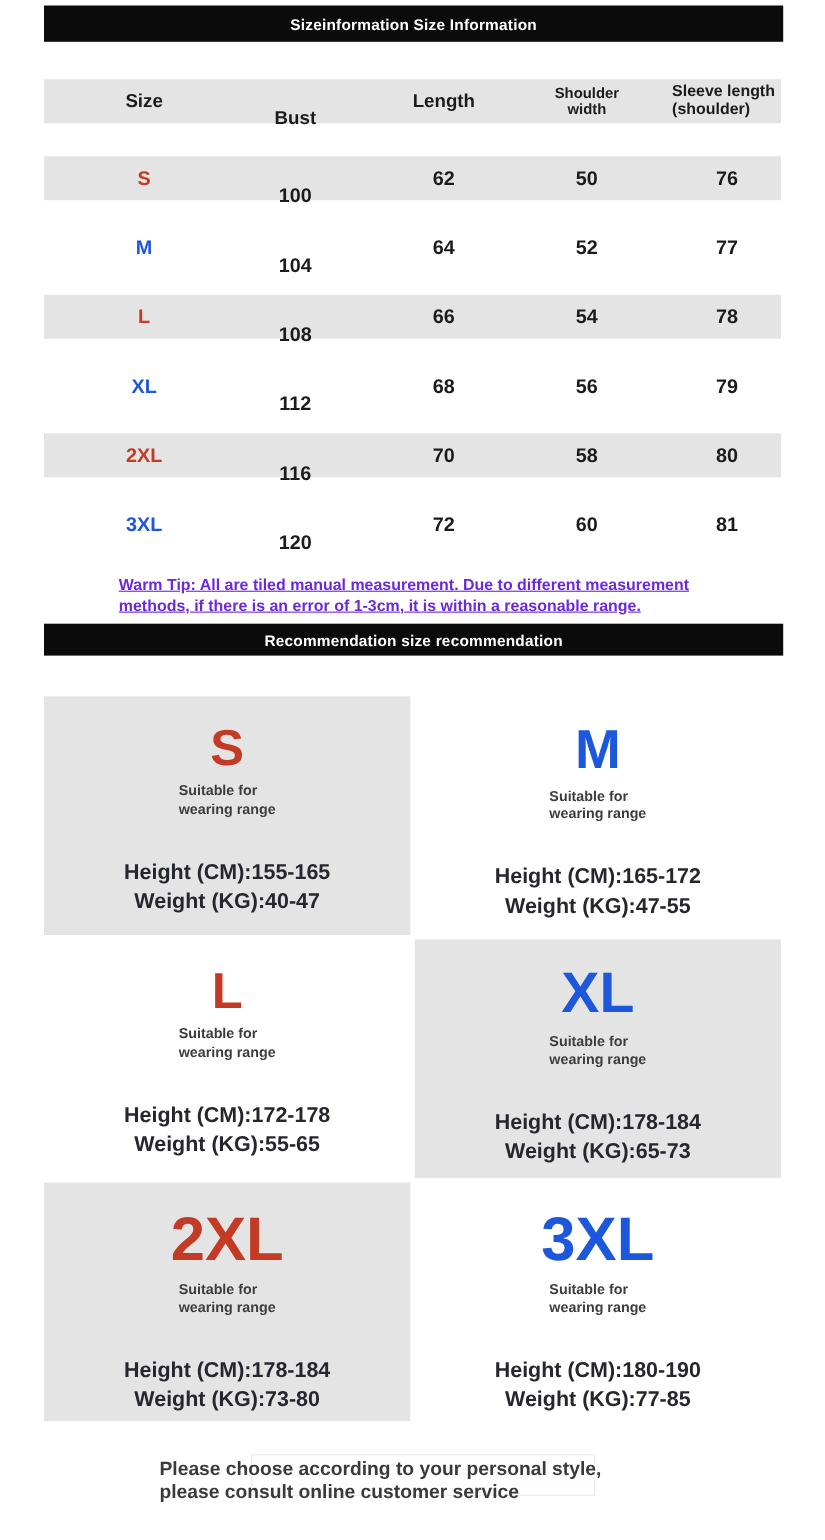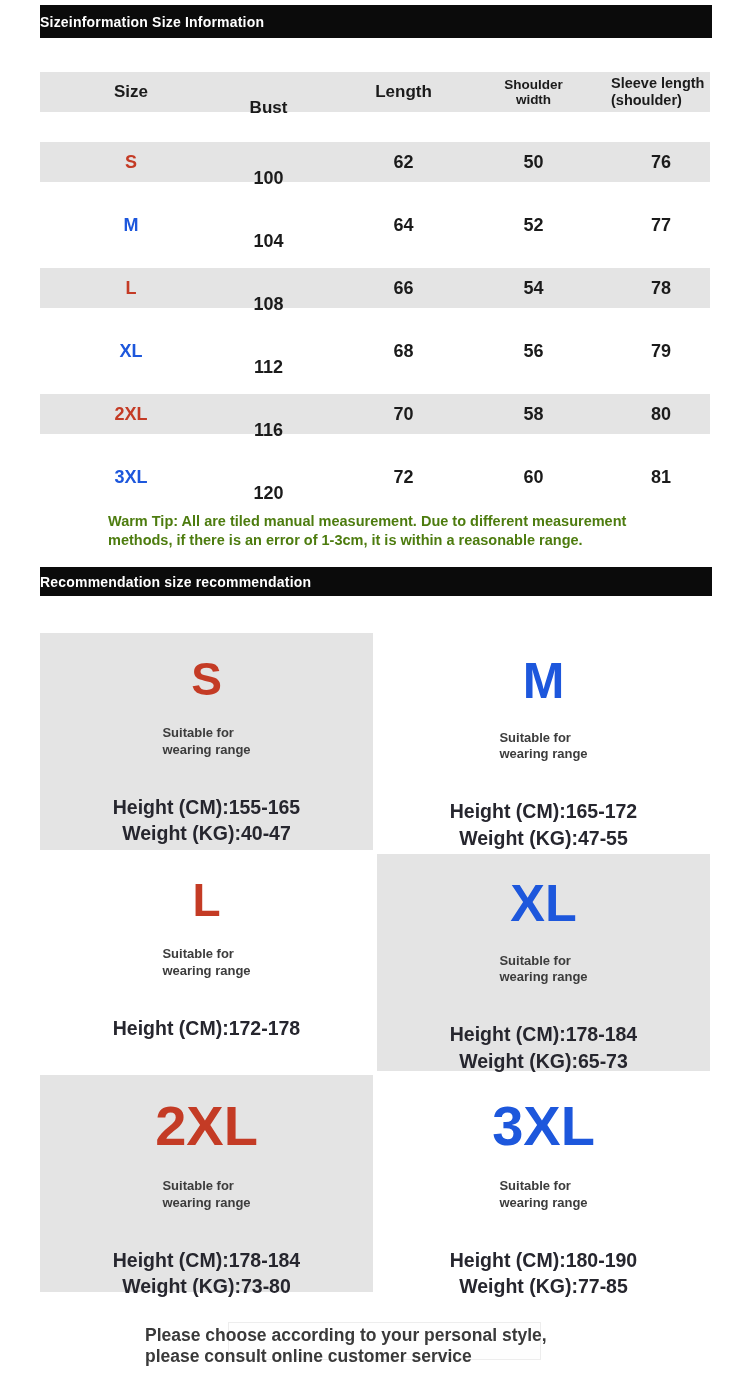--- a/index.html
+++ b/index.html
@@ -1,56 +1,56 @@
 <!DOCTYPE html>
 <html><head>
 <meta charset="utf-8">
 <style>
   * { margin:0; padding:0; box-sizing:border-box; }
   html,body { width:750px; height:1400px; background:#ffffff;
     font-family:"Liberation Sans", sans-serif; }
   #stage { position:relative; width:750px; height:1400px; background:#fff; overflow:hidden; }
 
   .bar { position:absolute; left:40px; width:672px; background:#0b0b0b; color:#fff;
-    display:flex; align-items:center; 
+    display:flex; align-items:center; justify-content:center;
     font-weight:bold; font-size:14px; letter-spacing:.2px; }
   #bar1 { top:5px; height:33px; }
   #bar2 { top:567px; height:29px; }
 
   .size-table { position:absolute; left:40px; top:72px; width:670px; }
   .t-row { display:flex; height:40px; align-items:center; }
   .t-row.shaded { background:#e4e4e4; }
   .t-head { height:40px; }
   .t-data { margin-top:23px; }
   .t-data.first { margin-top:30px; }
   .tc { text-align:center; color:#1b1b1b;padding-left:37px; }
   .c1 { width:145px; } .c2 { width:130px;margin-top:32px; } .c3 { width:140px; }
   .c4 { width:120px; } .c5 { width:135px; }
   .t-head .c1, .t-head .c2, .t-head .c3 { font-size:17px; font-weight:bold; }
   .t-head .c4 { font-size:13.5px; font-weight:bold; }
   .t-head .c5 { font-size:14.5px; font-weight:bold; text-align:left;
     padding-left:36px; line-height:1.15; }
   .t-data .tc { font-size:18px; font-weight:bold; }
   .t-data .sz { font-size:18px; }
 
-  .warm-tip { position:absolute; left:108px; top:512px; width:560px;
-    font-size:14.5px; font-weight:bold; color:#4d7c0f; line-height:1.3; }
+  .warm-tip { position:absolute; left:108px; top:523px; width:560px;
+    font-size:14.5px; font-weight:bold; color:#6d28d9; line-height:1.3;text-decoration:underline; }
 
   .cards { position:absolute; left:40px; top:633px; width:670px;
     display:grid; grid-template-columns:333px 333px; grid-auto-rows:217px; gap:4px; }
   .card { background:#fff; display:flex; flex-direction:column; align-items:center; }
   .card.shaded { background:#e4e4e4; }
   .card-letter { margin-top:22px; font-weight:bold; line-height:1.05; }
   .card:nth-child(1) .card-letter { font-size:46px; }
   .card:nth-child(2) .card-letter { font-size:50px; }
   .card:nth-child(3) .card-letter { font-size:46px; }
   .card:nth-child(4) .card-letter { font-size:52px; }
   .card:nth-child(5) .card-letter { font-size:56px; }
   .card:nth-child(6) .card-letter { font-size:56px; }
-  .card-suitable { margin-top:22px; font-size:13px; font-weight:bold; color:#3c3c3c;
+  .card-suitable { margin-top:8px; font-size:13px; font-weight:bold; color:#3c3c3c;
     text-align:left; line-height:1.3; }
   .card-hw { margin-top:35px; font-size:19.5px; font-weight:bold; color:#26262e;
     line-height:1.35; text-align:center; }
 
   .footer-box { position:absolute; left:228px; top:1322px; width:313px; height:38px;
     border:1px solid #ededed; background:#fefefe; }
   .footer-text { position:absolute; left:145px; top:1325px; width:460px;
     font-size:17.5px; font-weight:bold; color:#3a3a3a; line-height:1.18; }
 </style>
 </head>
@@ -148,20 +148,21 @@
       </div>
     </div>
     <div class="card">
       <div class="card-letter" style="color: rgb(196, 59, 37);">L</div>
       <div class="card-suitable">
         <div>Suitable for</div>
         <div>wearing range</div>
       </div>
       <div class="card-hw">
         <div>Height (CM):172-178</div>
+        <div>Weight (KG):55-65</div>
       </div>
     </div>
     <div class="card shaded">
       <div class="card-letter" style="color: rgb(29, 87, 220);">XL</div>
       <div class="card-suitable">
         <div>Suitable for</div>
         <div>wearing range</div>
       </div>
       <div class="card-hw">
         <div>Height (CM):178-184</div>

